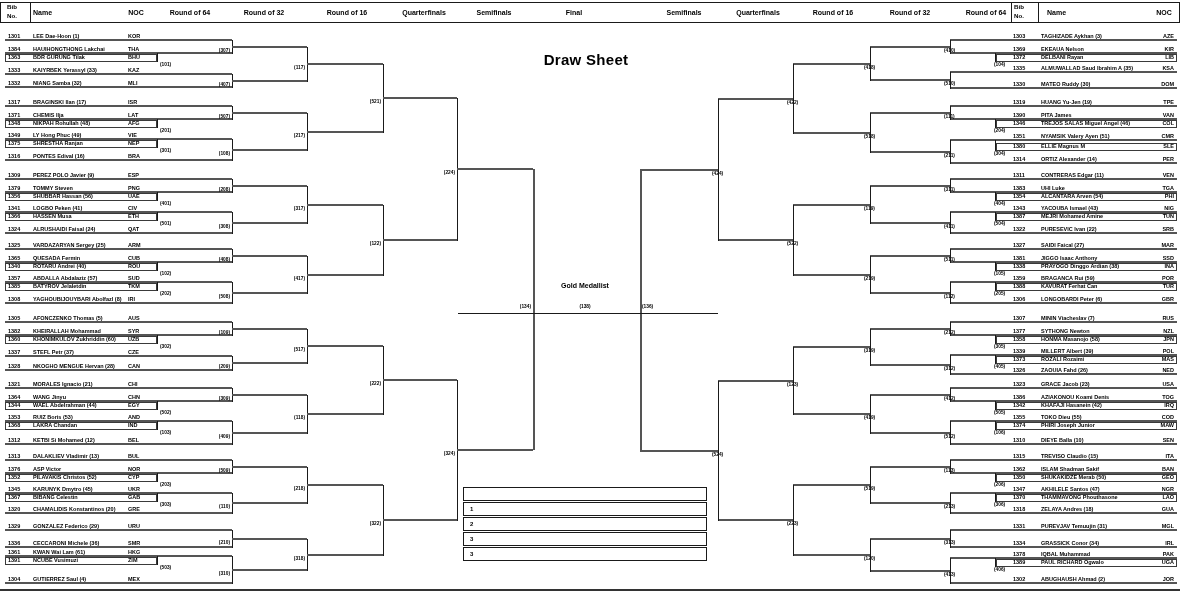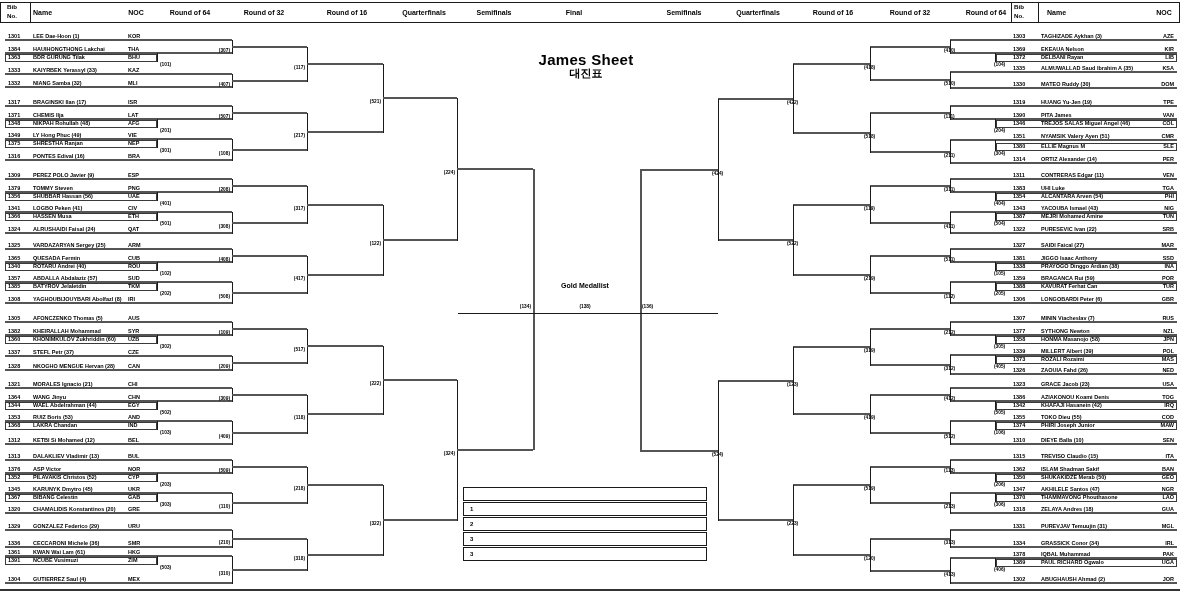--- a/index.html
+++ b/index.html
@@ -16,22 +16,21 @@
   .fin{top:305px;font-size:4.8px;}
   #fin-l{left:491px;width:40px;text-align:right;}
   #fin-c{left:565px;width:40px;text-align:center;}
   #fin-r{left:642px;width:40px;text-align:left;}
   #cls-title{left:463px;width:244px;top:490px;text-align:center;font-size:6.5px;}
 </style>
 </head>
 <body>
 
 <div id="sheet">
-  <div class="t" id="title">James Sheet</div>
-  <div class="t" id="subtitle">대진표</div>
+  <div class="t" id="title">Draw Sheet</div>
   <div class="t" id="gold">Gold Medallist</div>
   <div class="t fin" id="fin-l">(134)</div>
   <div class="t fin" id="fin-c">(138)</div>
   <div class="t fin" id="fin-r">(136)</div>
   <div class="t" id="cls-title">Classification</div>
 <div class="bk" style="left: 0px; top: 2px; width: 1180px; height: 1.2px;"></div>
     <div class="bk" style="left: 0px; top: 22px; width: 1180px; height: 1.2px;"></div>
     <div class="bk" style="left: 0px; top: 2px; width: 1px; height: 21px;"></div>
     <div class="bk" style="left: 30px; top: 2px; width: 1px; height: 21px;"></div>
     <div class="bk" style="left: 1011px; top: 2px; width: 1px; height: 21px;"></div>

